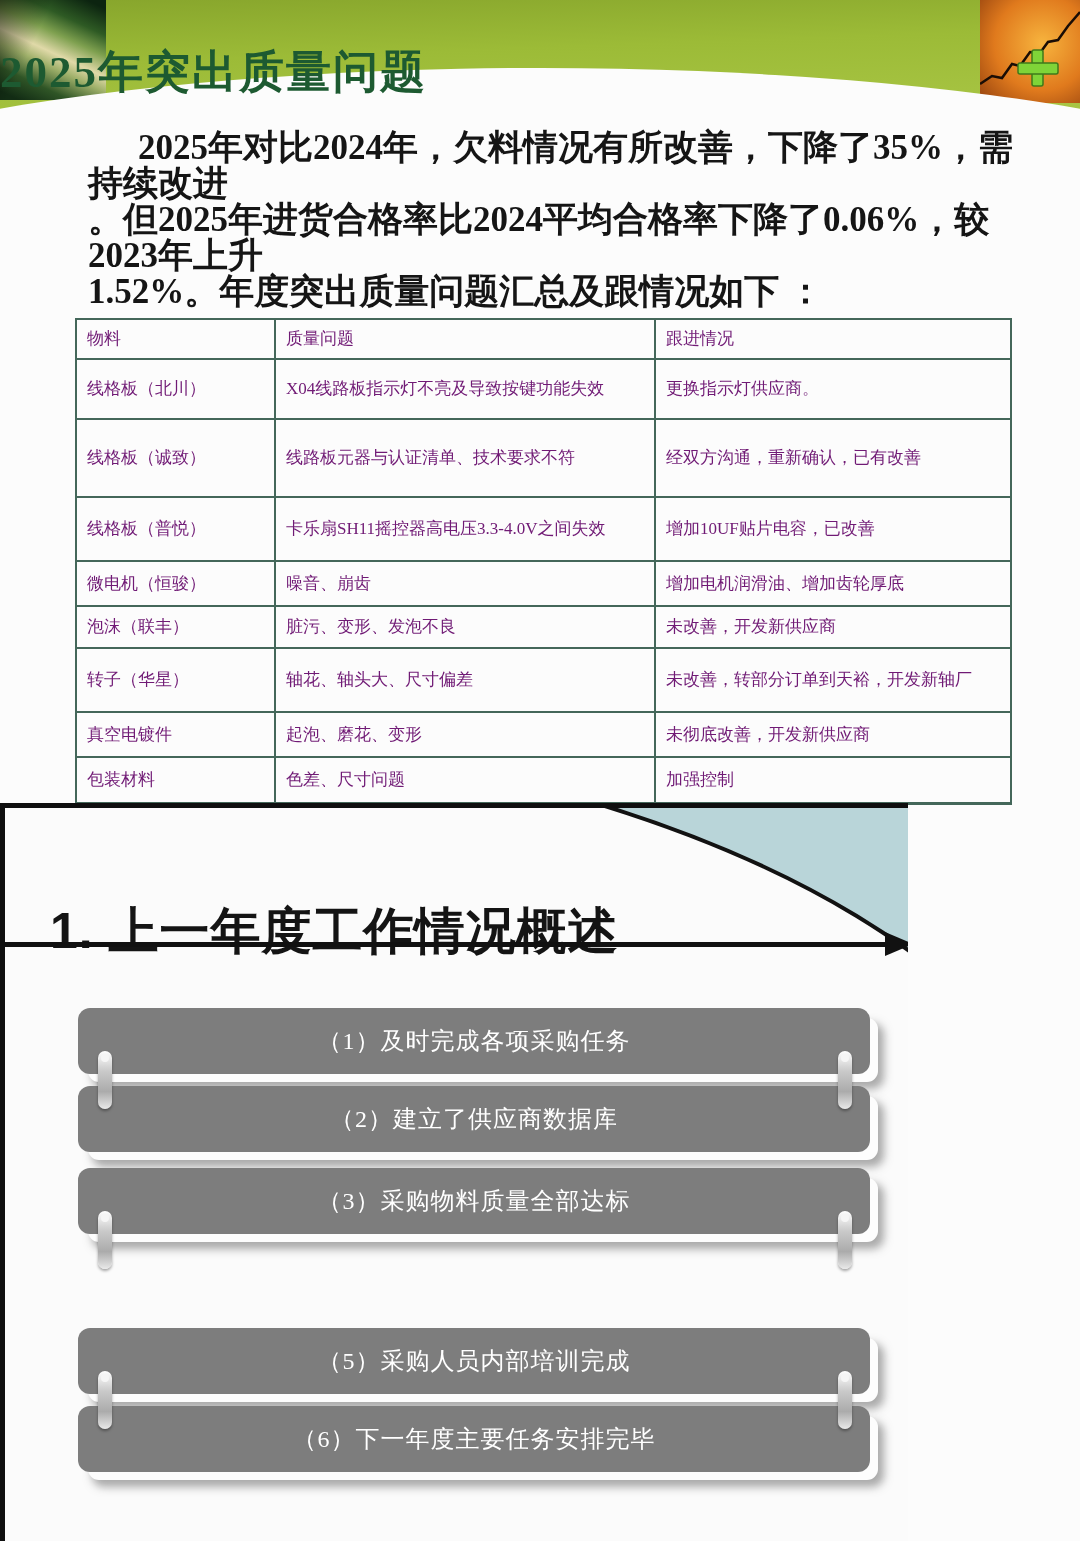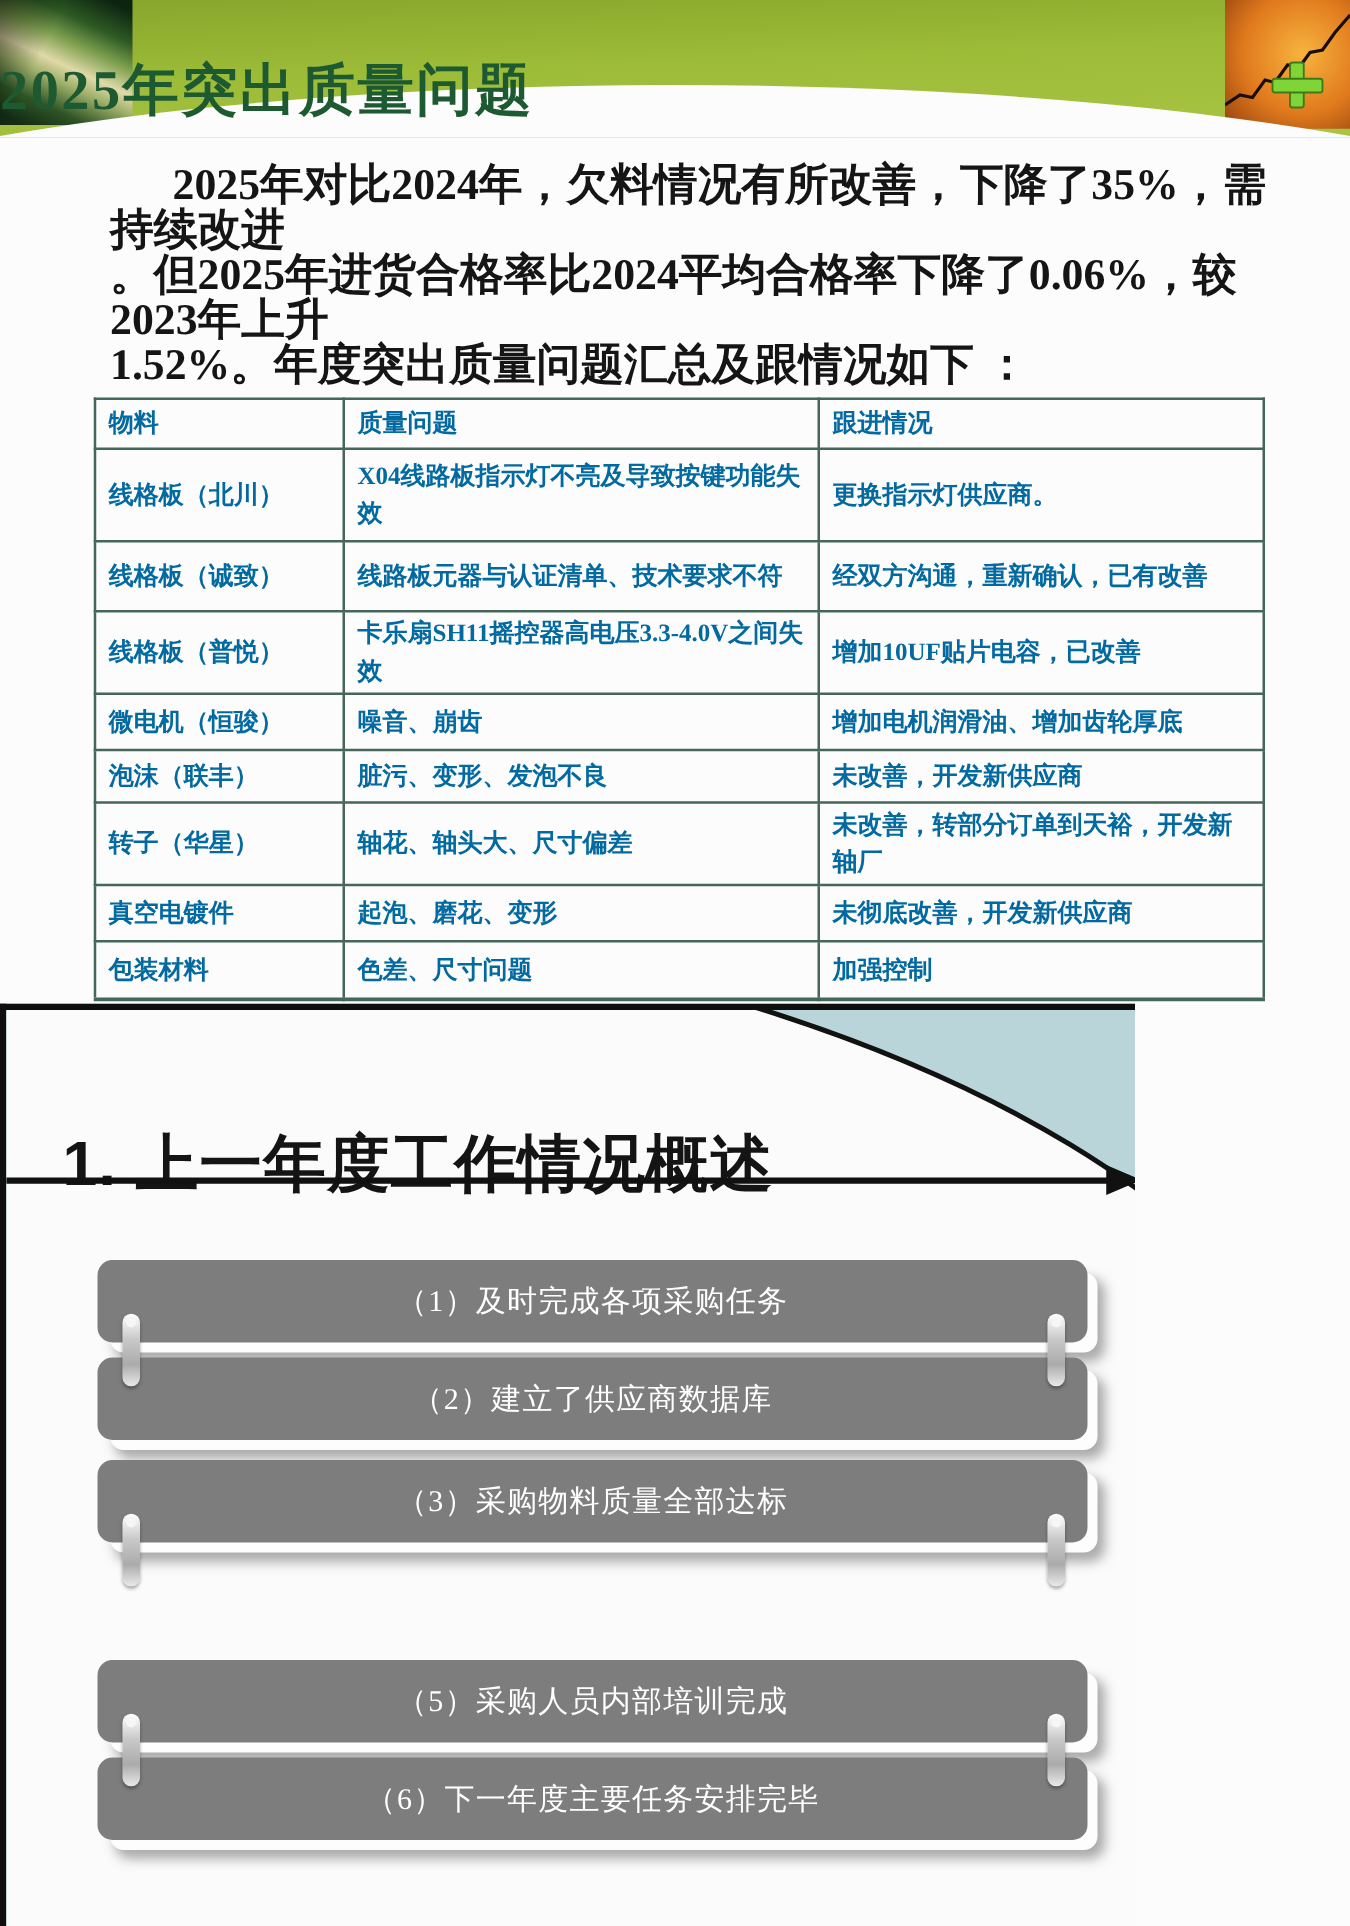--- a/index.html
+++ b/index.html
@@ -39,24 +39,24 @@
     font-size:35px;line-height:36px;
   }
   .intro .line-first{text-indent:50px;}
   
   .qtable{
     table-layout:fixed;border-collapse:collapse;width:935px;margin:8px 0 0 75px;
     border:2px solid #44675a;border-bottom-width:3px;
   }
   .qtable col.c1{width:199px}.qtable col.c2{width:380px}.qtable col.c3{width:356px}
   .qtable th,.qtable td{
-    border:2px solid #44675a;font-size:20px;font-weight:700;color:#0369a1;
+    border:2px solid #44675a;font-size:17px;font-weight:400;color:#701a75;
     text-align:left;vertical-align:middle;padding:2px 10px;line-height:30px;
   }
-  tr.rh0{height:40px}tr.rh1{height:74px}tr.rh2{height:56px}tr.rh3{height:64px}
+  tr.rh0{height:40px}tr.rh1{height:60px}tr.rh2{height:78px}tr.rh3{height:64px}
   tr.rh4{height:45px}tr.rh5{height:42px}tr.rh6{height:64px}tr.rh7{height:45px}tr.rh8{height:46px}
   
   .slide2{
     position:absolute;left:0;top:803px;width:908px;height:738px;
     background:#b9d5d9;border-top:5px solid #0f0f0f;border-left:5px solid #0f0f0f;
     box-sizing:border-box;overflow:hidden;
   }
   .curve-svg{position:absolute;left:0;top:0;z-index:0;}
   .s2-title{
     position:absolute;left:45px;top:48px;z-index:2;

